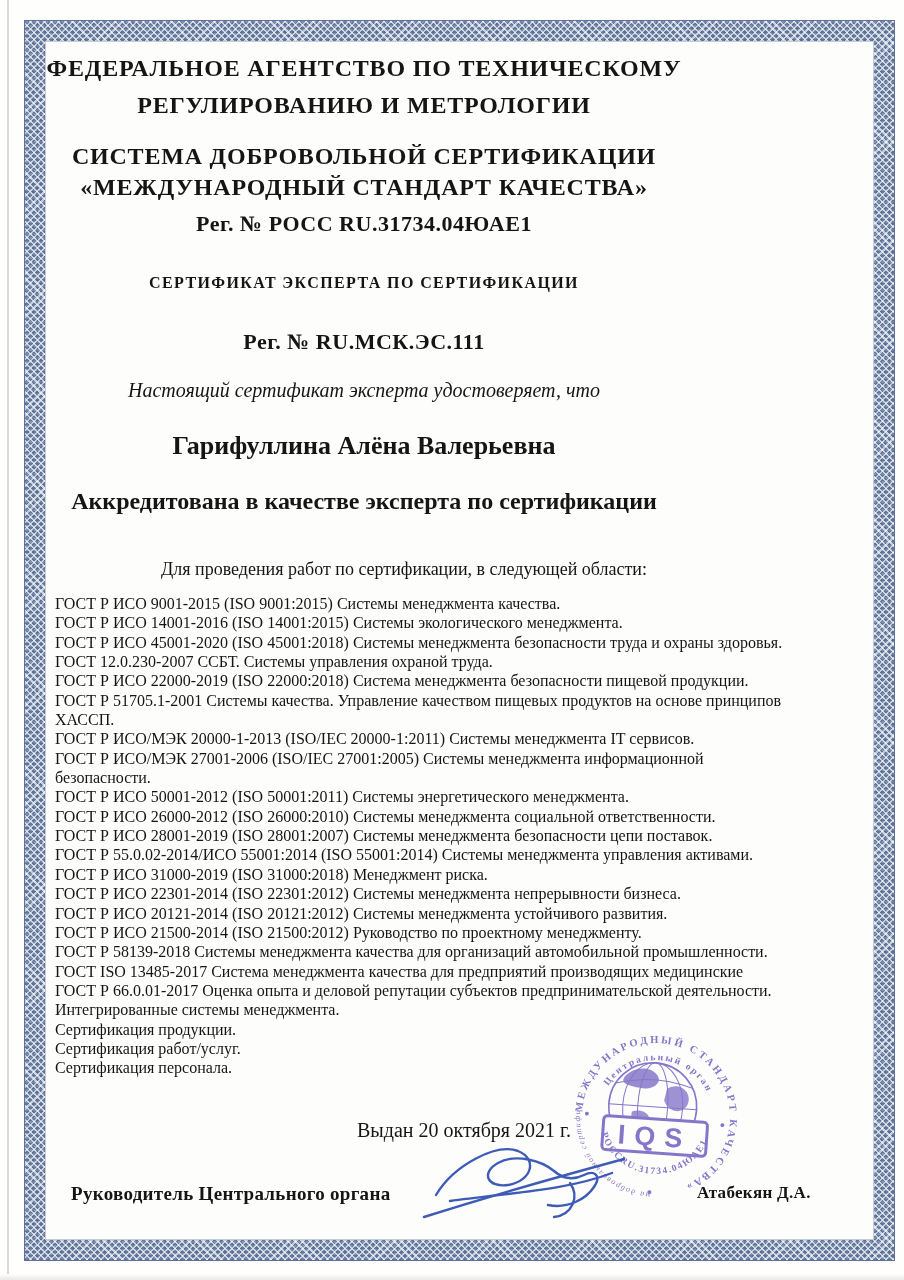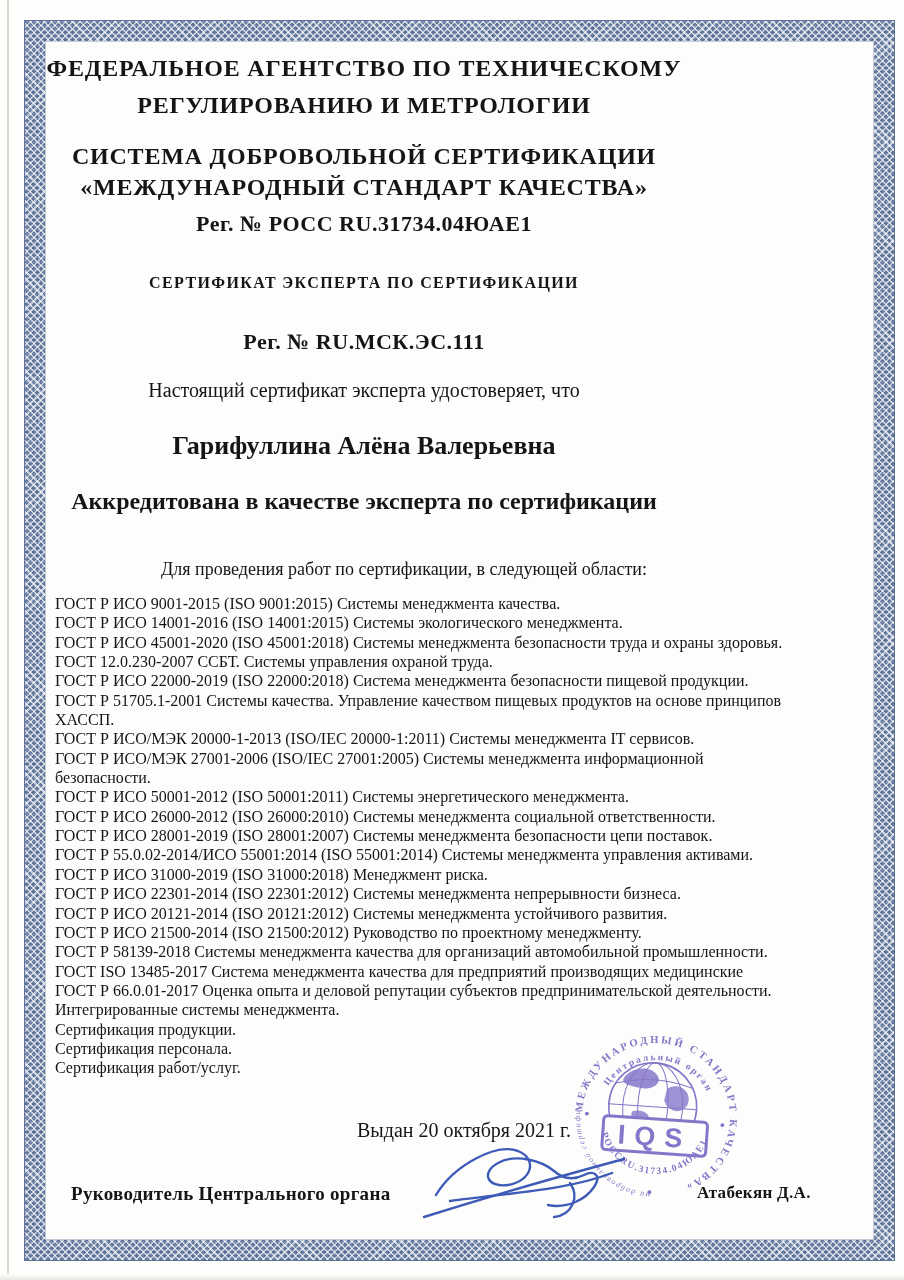--- a/index.html
+++ b/index.html
@@ -30,21 +30,21 @@
     background:#fdfdfb;
     box-shadow:inset 0 0 0 1px rgba(95,115,154,.35);
   }
 
   .centered{position:absolute;left:0;width:728px;text-align:center;}
   .agency-title{top:50px;font-size:24px;font-weight:bold;line-height:37px;letter-spacing:.8px;}
   .system-title{top:141px;font-size:24px;font-weight:bold;line-height:31px;letter-spacing:.8px;}
   .system-reg{top:211px;font-size:22px;font-weight:bold;letter-spacing:.5px;}
   .cert-title{top:274px;font-size:16px;font-weight:bold;letter-spacing:1.4px;}
   .cert-reg{top:329px;font-size:22px;font-weight:bold;letter-spacing:.5px;}
-  .attestation{top:379px;font-size:20px;}
+  .attestation{top:379px;font-size:20px;font-style:italic;}
   .expert-name{top:431px;font-size:26px;font-weight:bold;}
   .accreditation{top:488px;font-size:24px;font-weight:bold;}
   .scope-heading{top:559px;font-size:18px;margin-left:40px;}
 
   .scope-list{position:absolute;left:55px;top:594px;width:800px;}
   .scope-line{font-size:16px;line-height:19.35px;height:19.35px;white-space:nowrap;}
 
   .issue-date{position:absolute;left:357px;top:1119px;font-size:20px;}
   .signatory-title{position:absolute;left:71px;top:1183px;font-size:19px;font-weight:bold;letter-spacing:.3px;}
   .signatory-name{position:absolute;left:697px;top:1183px;font-size:17px;font-weight:bold;letter-spacing:.3px;}
@@ -103,22 +103,22 @@
     <div class="scope-line">ГОСТ Р 55.0.02-2014/ИСО 55001:2014 (ISO 55001:2014) Системы менеджмента управления активами.</div>
     <div class="scope-line">ГОСТ Р ИСО 31000-2019 (ISO 31000:2018) Менеджмент риска.</div>
     <div class="scope-line">ГОСТ Р ИСО 22301-2014 (ISO 22301:2012) Системы менеджмента непрерывности бизнеса.</div>
     <div class="scope-line">ГОСТ Р ИСО 20121-2014 (ISO 20121:2012) Системы менеджмента устойчивого развития.</div>
     <div class="scope-line">ГОСТ Р ИСО 21500-2014 (ISO 21500:2012) Руководство по проектному менеджменту.</div>
     <div class="scope-line">ГОСТ Р 58139-2018 Системы менеджмента качества для организаций автомобильной промышленности.</div>
     <div class="scope-line">ГОСТ ISO 13485-2017 Система менеджмента качества для предприятий производящих медицинские</div>
     <div class="scope-line">ГОСТ Р 66.0.01-2017 Оценка опыта и деловой репутации субъектов предпринимательской деятельности.</div>
     <div class="scope-line">Интегрированные системы менеджмента.</div>
     <div class="scope-line">Сертификация продукции.</div>
+    <div class="scope-line">Сертификация работ/услуг.</div>
     <div class="scope-line">Сертификация персонала.</div>
-    <div class="scope-line">Сертификация работ/услуг.</div>
   </div>
 
 <div class="issue-date">Выдан 20 октября 2021 г.</div>
 
 <div class="signatory-title">Руководитель Центрального органа</div>
 <div class="signatory-name">Атабекян Д.А.</div>
 
 <svg class="seal" viewBox="-100 -100 200 200">
   <defs>
     <path id="ringOuterFull" d="M -74,0 A 74,74 0 1 1 74,0 A 74,74 0 1 1 -74,0"></path>

